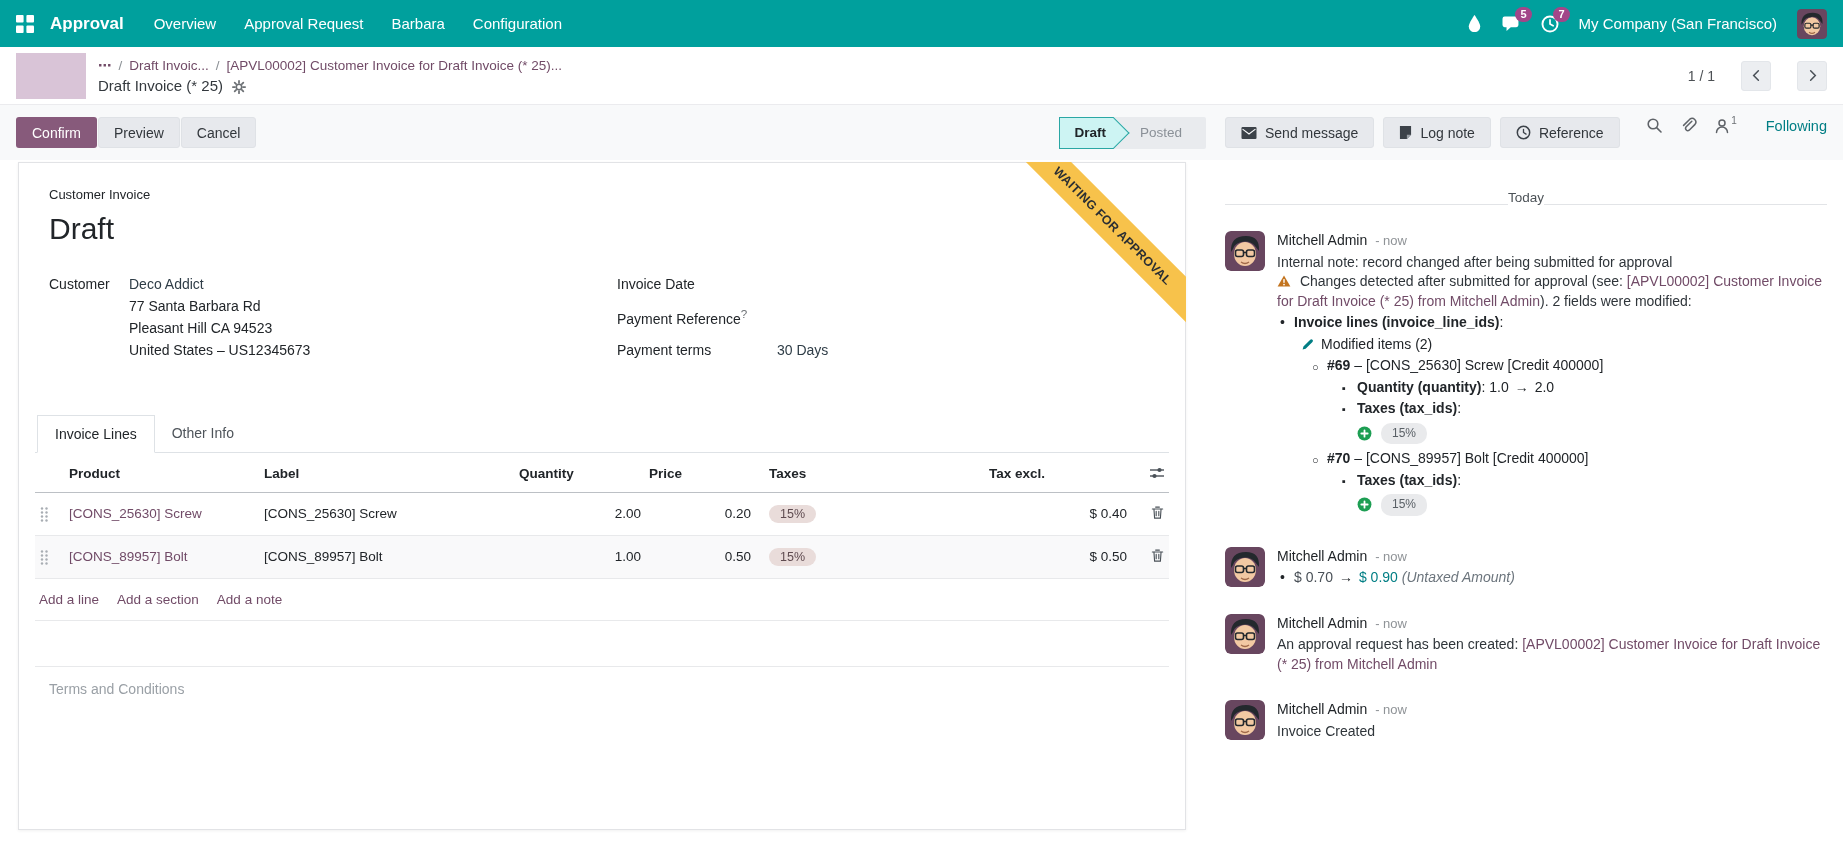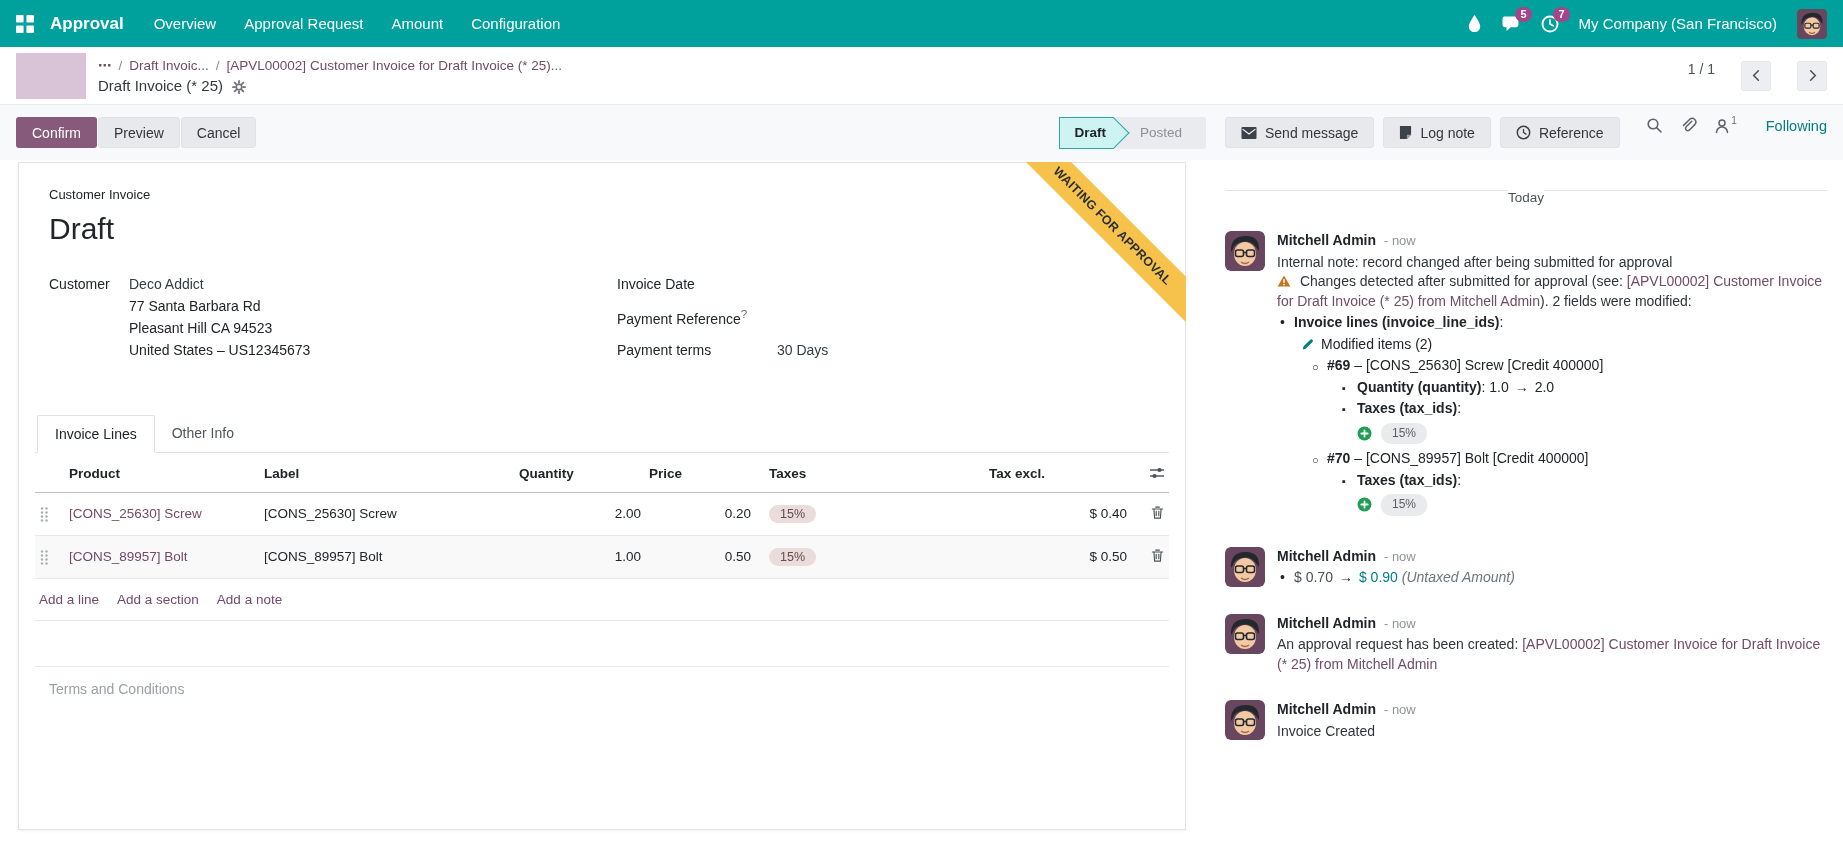--- a/index.html
+++ b/index.html
@@ -20,21 +20,21 @@
     font-size:11px;line-height:15px;padding:0 5px;font-weight:bold}
   .nav-avatar{width:30px;height:30px;border-radius:4px;overflow:hidden;cursor:pointer}
 
   
   .control-panel{height:58px;display:flex;align-items:center;padding:0 16px;border-bottom:1px solid #ebebee;background:#fff}
   .thumb{width:70px;height:46px;background:#D9C4D7;margin-right:12px;flex:0 0 auto}
   .bc-top{font-size:13.5px;display:flex;align-items:center;gap:7px}
   .bc-link{color:#714B67}
   .bc-sep{color:#8a8f94}
   .bc-bottom{font-size:15px;color:#33383d;margin-top:4px;display:flex;align-items:flex-end;gap:9px}
-  .pager{margin-left:auto;display:flex;align-items:flex-start;gap:26px}
+  .pager{margin-left:auto;display:flex;align-items:center;gap:26px}
   .pager-count{font-size:14px;color:#4c5054}
   .pager-btn{width:30px;height:30px;background:#eceef1;border-radius:3px;display:flex;align-items:center;
     justify-content:center;cursor:pointer;border:1px solid #e3e6ea}
 
   
   .action-bar{height:55px;background:#f8f9fa;display:flex;align-items:center;padding:0 16px}
   .ab-left{flex:0 0 1190px;display:flex;align-items:center;gap:1px}
   .btn{height:31px;padding:0 15px;border-radius:3px;font-size:14px;display:inline-flex;align-items:center;
     gap:8px;cursor:pointer;border:1px solid transparent;white-space:nowrap}
   .btn-primary{background:#875A7B;color:#fff}
@@ -93,27 +93,27 @@
   .totals{margin-left:auto;width:232px;font-size:14px}
   .trow{display:flex;justify-content:flex-end;align-items:baseline;padding:3px 0;gap:14px}
   .trow .tl{color:#212529}
   .trow .tv{min-width:62px;text-align:right}
   .tv.bold{font-weight:bold}
   .trow.total{border-top:1px solid #8a8f94;margin-top:5px;padding-top:7px}
   .trow.total .tv{font-size:20px;font-weight:bold}
 
   
   .chatter{flex:1;padding:30px 16px 0 20px}
-  .today-divider{display:flex;align-items:flex-start;color:#4c5257;font-size:13.5px}
+  .today-divider{display:flex;align-items:flex-end;color:#4c5257;font-size:13.5px}
   .today-divider .dline{flex:1;height:1px;background:#e2e4e7}
   .message{display:flex;margin-top:26px}
   .avatar{width:40px;height:40px;border-radius:6px;overflow:hidden;flex:0 0 auto}
   .msg-body{margin-left:12px;line-height:19.5px;min-width:0}
   .msg-head{margin-bottom:2px}
-  .author{font-weight:bold}
+  .author{font-weight:normal}
   .mtime{color:#8f9397;font-size:13px;margin-left:4px}
   .msg-line{color:#2f353a}
   .warn-line svg{display:inline-block;vertical-align:-2px;margin-right:5px}
   .lnk{color:#714B67}
   .b{font-weight:bold}
   .lvl1{position:relative;padding-left:17px;margin-top:2px}
   .lvl1::before{content:"•";position:absolute;left:3px}
   .lvl1b{padding-left:24px;display:flex;align-items:center;gap:7px;margin-top:2px}
   .lvl2{position:relative;padding-left:50px;margin-top:2px}
   .lvl2::before{content:"○";position:absolute;left:35px;font-size:11px;top:2px}
@@ -196,21 +196,21 @@
           <rect x="10.4" width="7.6" height="7.6" rx="1"></rect>
           <rect y="10.4" width="7.6" height="7.6" rx="1"></rect>
           <rect x="10.4" y="10.4" width="7.6" height="7.6" rx="1"></rect>
         </g>
       </svg>
   </span>
   <span class="app-name">Approval</span>
   <nav class="nav-menu">
     <span>Overview</span>
     <span>Approval Request</span>
-    <span>Amount</span>
+    <span>Barbara</span>
     <span>Configuration</span>
   </nav>
   <div class="nav-right">
     <span class="nav-ico">
       <svg width="13" height="17" viewBox="0 0 12 16">
           <path d="M6 0 C6 0 .6 7.4 .6 10.8 a5.4 5.4 0 0 0 10.8 0 C11.4 7.4 6 0 6 0 Z" fill="#fff"></path>
         </svg>
     </span>
     <span class="nav-ico">
       <svg width="20" height="17" viewBox="0 0 18 16">

